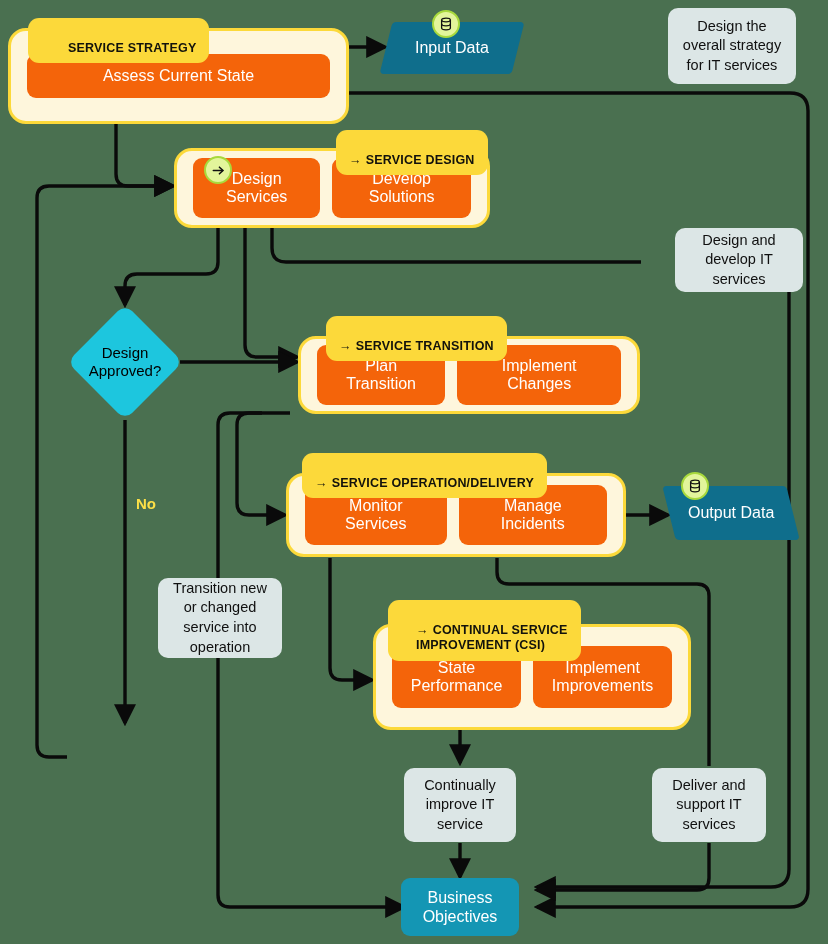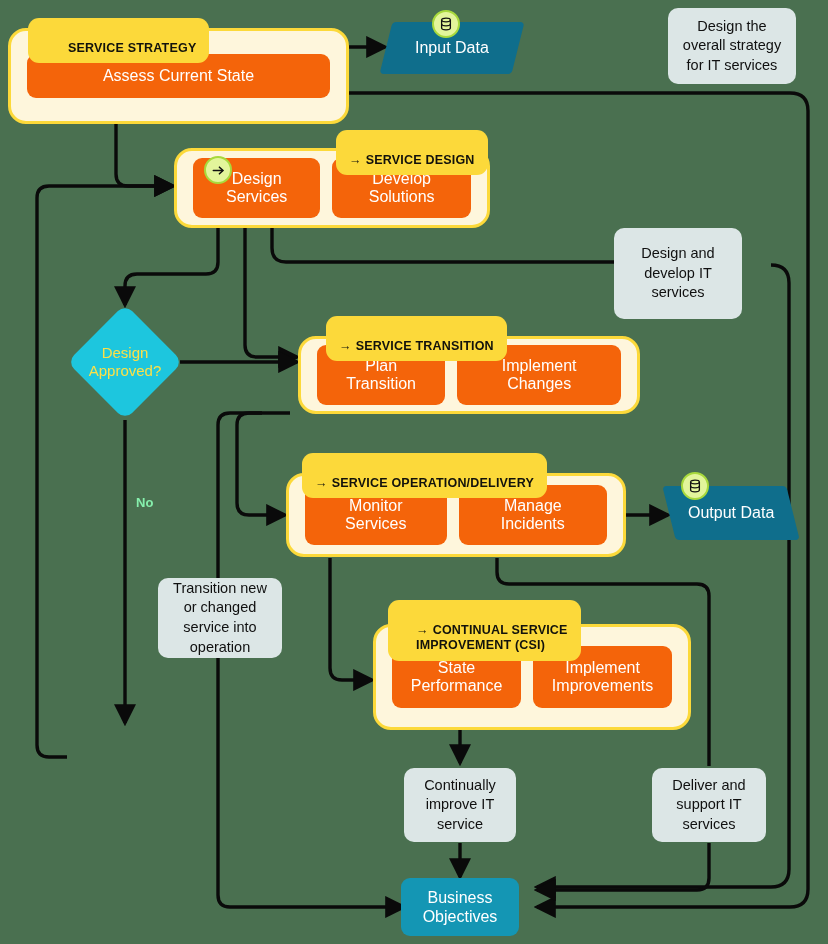--- a/index.html
+++ b/index.html
@@ -73,21 +73,21 @@
   .diamond-wrap { position: absolute; z-index: 2; }
   .diamond {
     width: 100%; height: 100%;
     background: #1DC6DE;
     transform: rotate(45deg);
     border-radius: 10px;
   }
   .diamond-label {
     position: absolute; inset: 0;
     display: flex; align-items: center; justify-content: center;
-    color: #fde047; font-size: 15px; text-align: center; line-height: 1.2;
+    color: #000000; font-size: 15px; text-align: center; line-height: 1.2;
   }
 
   
   .teal {
     background: #1496B4;
     color: #fff;
     border-radius: 9px;
     font-size: 16px;
     display: flex; align-items: center; justify-content: center;
     text-align: center; line-height: 1.2;
@@ -111,21 +111,21 @@
     border-radius: 50%;
     background: #E3F59B;
     border: 2.5px solid #A8D93C;
     display: flex; align-items: center; justify-content: center;
     z-index: 5;
   }
   .chip svg { display:block; }
 
   .edge-label {
     position: absolute;
-    font-size: 13px; font-weight: bold; color: #86efac;
+    font-size: 15px; font-weight: bold; color: #fde047;
     z-index: 3;
   }
 </style>
 </head>
 <body>
 
 <div id="stage">
 
   <svg class="wires" viewBox="0 0 828 944">
     <defs>
@@ -211,21 +211,21 @@
       <span class="arrowglyph">→</span><span>SERVICE DESIGN</span>
     </div>
     <div class="chip" style="left:30px; top:8px;">
       <svg width="15" height="15" viewBox="0 0 16 16" fill="none" stroke="#111" stroke-width="1.7" stroke-linecap="round" stroke-linejoin="round">
         <path d="M2.5 8h10"></path>
           <path d="M9 4.5L12.8 8 9 11.5"></path>
       </svg>
     </div>
   </div>
 
-  <div class="node note" style="left:614px; top:228px; width:128px; height:91px; white-space:pre-line;">Design and
+  <div class="node note" style="left:675px; top:228px; width:128px; height:64px; white-space:pre-line;">Design and
 develop IT
 services</div>
 
   <div class="diamond-wrap" style="left:84px; top:321px; width:82px; height:82px;">
     <div class="diamond"></div>
     <div class="diamond-label" style="white-space:pre-line;">Design
 Approved?</div>
   </div>
   <div class="edge-label" style="left:136px; top:495px;">No</div>
 

